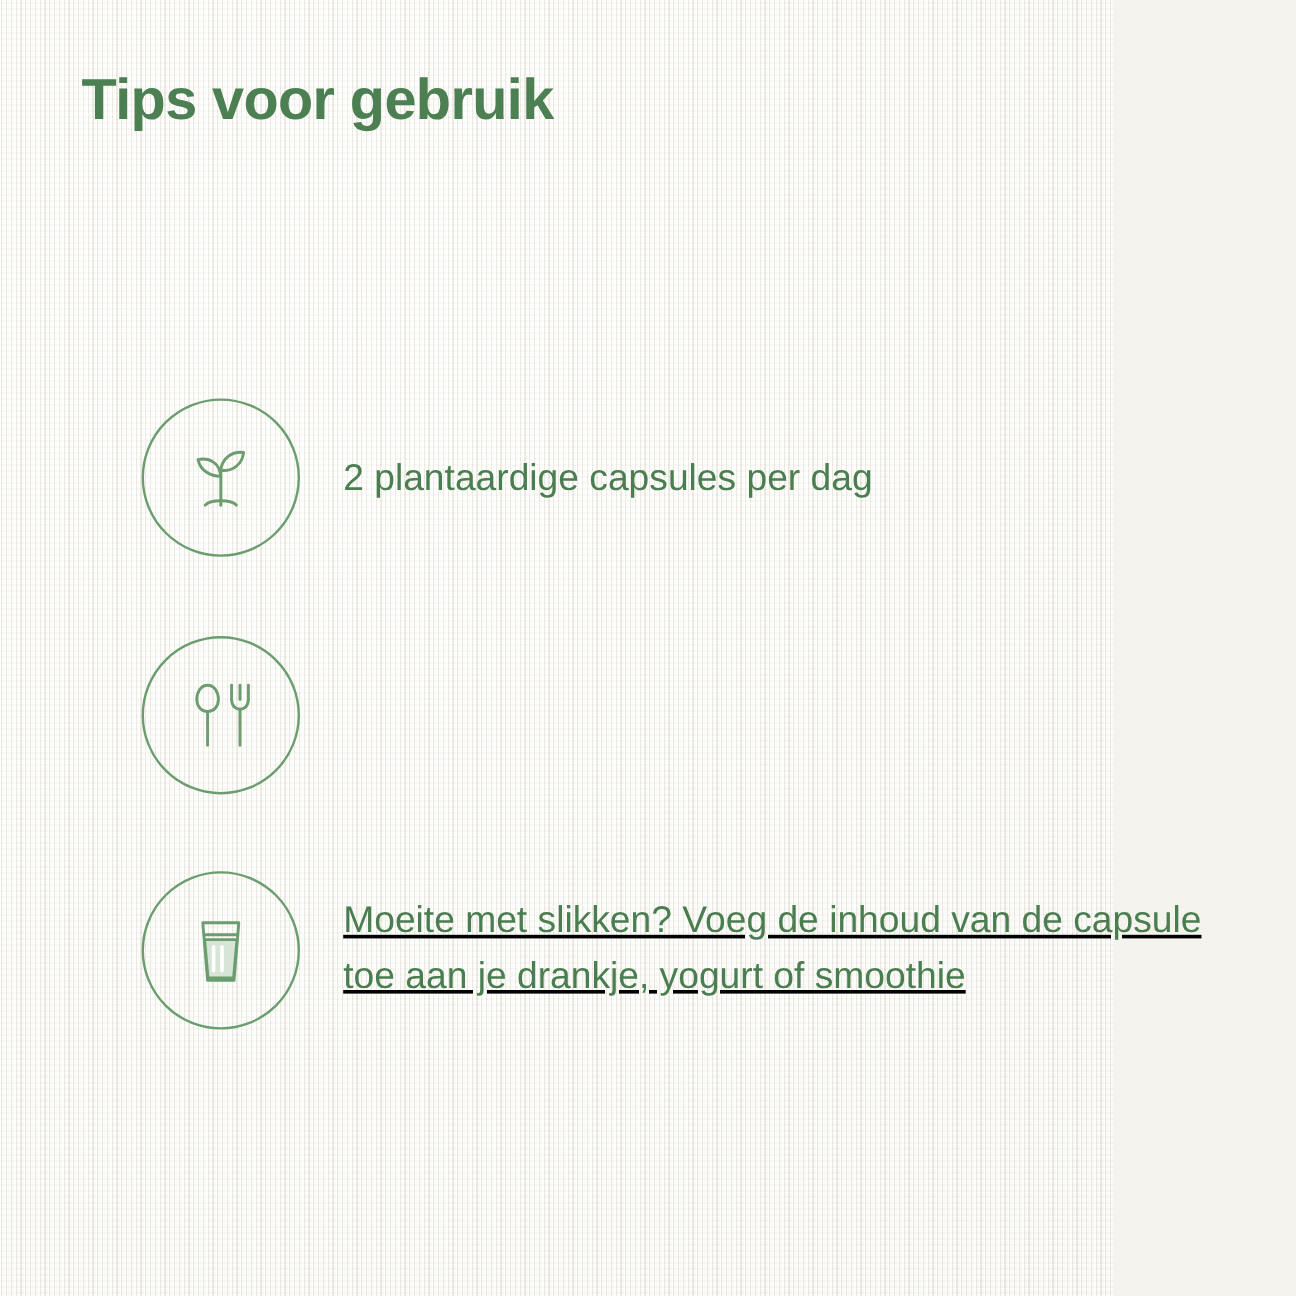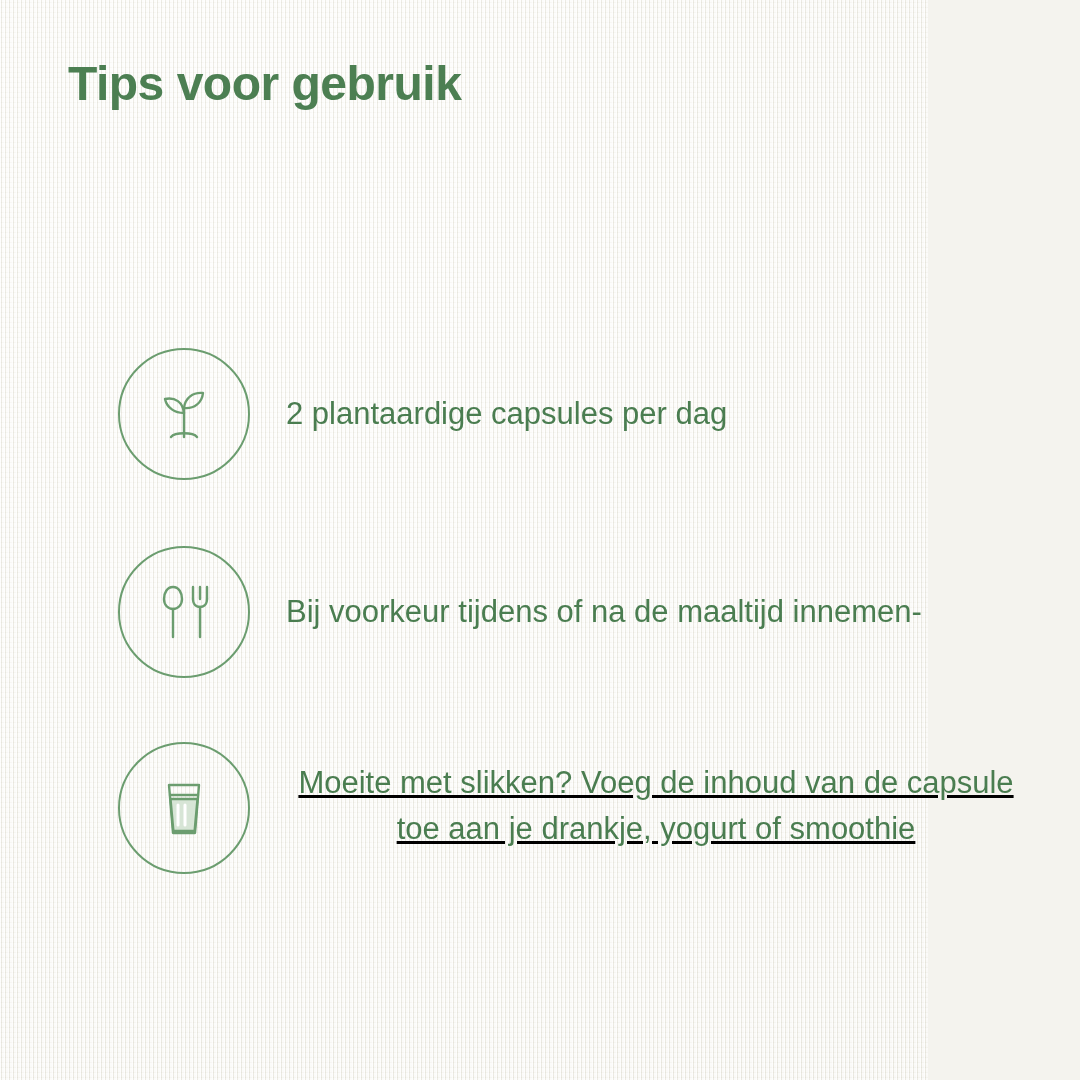--- a/index.html
+++ b/index.html
@@ -30,39 +30,38 @@
         rgba(255,255,255,0.6) 4px),
       repeating-linear-gradient(0deg,
         rgba(255,255,255,0.5) 0px,
         rgba(255,255,255,0.5) 2px,
         rgba(223,221,211,0.35) 2px,
         rgba(223,221,211,0.35) 3px,
         rgba(255,255,255,0.35) 3px,
         rgba(255,255,255,0.35) 5px),
       radial-gradient(ellipse at 30% 25%, #fbfaf6 0%, #f2f1ea 55%, #ebe9e0 100%);
     box-sizing: border-box;
-    text-align: center;
   }
 
   #title {
     position: absolute;
     left: 68px;
     top: 58px;
     font-size: 48px;
     font-weight: bold;
     letter-spacing: -0.5px;
     color: #4c7f52;
     margin: 0;
     line-height: 1.1;
   }
 
   #tips-list {
     position: absolute;
     left: 118px;
-    top: 348px;
+    top: 332px;
     width: 920px;
   }
 
   .tip-row {
     display: flex;
     align-items: center;
     margin-bottom: 66px;
   }
 
   .tip-row:last-child {
@@ -132,21 +131,20 @@
           <path d="M28 14 C34 14 37 20 37 26 C37 32 33 36 28 36 C23 36 19 32 19 26 C19 20 22 14 28 14 Z"></path>
           <path d="M28 36 L28 64"></path>
 
           <path d="M48 14 L48 26"></path>
           <path d="M55 14 L55 26"></path>
           <path d="M62 14 L62 26"></path>
           <path d="M48 26 C48 32 52 34 55 34 C58 34 62 32 62 26"></path>
           <path d="M55 34 L55 64"></path>
         </svg>
       </div>
-      <div class="tip-text">Bij voorkeur tijdens of na de maaltijd innemen-</div>
     </div>
 
     <div class="tip-row tall">
       <div class="icon-circle">
         <svg width="78" height="78" viewBox="0 0 78 78" fill="none" stroke="#6b9d6f" stroke-width="2.4" stroke-linecap="round" stroke-linejoin="round" aria-hidden="true">
           <path d="M24 16 L54 16 L50 64 L28 64 Z"></path>
           <path d="M25 26 L53 26"></path>
           <path d="M25.5 30 L52.5 30 L49.6 62 L28.4 62 Z" fill="#d7e5d6" stroke="none"></path>
           <path d="M25.5 30 L52.5 30 L49.6 62 L28.4 62 Z"></path>
           <path d="M33 36 L33 56" stroke="#ffffff" stroke-width="3"></path>

